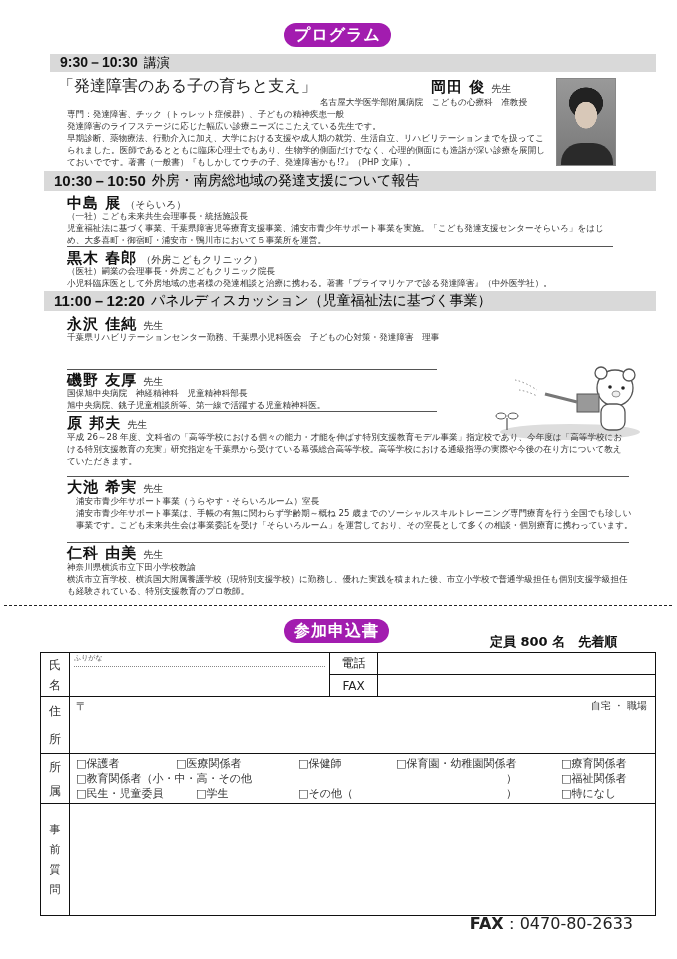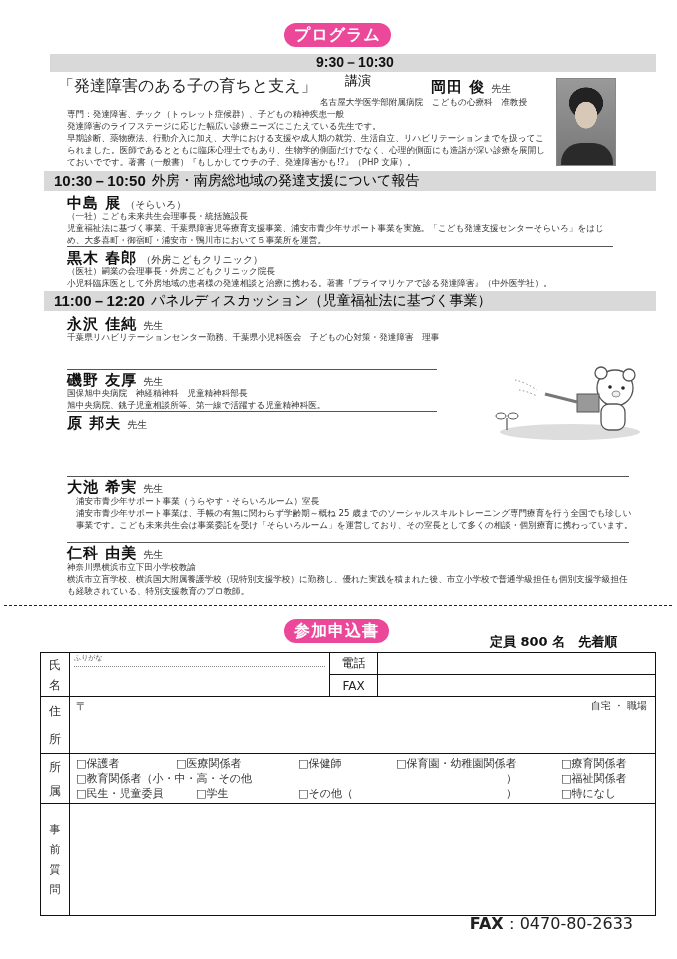--- a/index.html
+++ b/index.html
@@ -1,17 +1,17 @@
 <!DOCTYPE html>
 <html><head>
 <meta charset="utf-8">
 <style>
   * { box-sizing: border-box; margin: 0; padding: 0; }
   body { width: 677px; height: 959px; background: #fff; font-family: "DejaVu Sans", sans-serif; color: #222; position: relative; overflow: hidden; }
-  .pill { position: absolute; background: #ec4899; color: #fff; font-weight: bold; border-radius: 14px; padding: 1px 10px; font-size: 16px; line-height: 22px; letter-spacing: 1px; }
+  .pill { position: absolute; background: #a21caf; color: #fff; font-weight: bold; border-radius: 14px; padding: 1px 10px; font-size: 16px; line-height: 22px; letter-spacing: 1px; }
   .band { position: absolute; left: 50px; width: 606px; background: #d9d9d9; height: 18px; display: flex; align-items: center; padding-left: 10px; }
   .band .time { font-family: "Liberation Sans", sans-serif; font-weight: bold; font-size: 14px; color: #111; margin-right: 6px; }
   .band .title { font-size: 13px; color: #000000; }
   .band.big .time { font-size: 15px; }
   .band.big .title { font-size: 14px; }
   .abs { position: absolute; }
   .small { font-size: 8.6px; line-height: 12px; color: #333; }
   .name { font-weight: bold; font-size: 15px; color: #111; letter-spacing: 1px; }
   .sensei { font-size: 10px; color: #444; font-weight: normal; margin-left: 6px; }
   .aff { font-size: 10px; font-weight: normal; color: #333; margin-left: 4px; }
@@ -24,21 +24,21 @@
   .lbl { width: 29px; text-align: center; color: #333; font-size: 12px; }
   .chk { display: flex; font-size: 11px; color: #333; line-height: 15px; }
   .fax { position: absolute; right: 44px; top: 914px; font-family: "DejaVu Sans", sans-serif; font-size: 16px; color: #222; }
   .fax b { font-weight: bold; }
 </style>
 </head>
 <body>
 
 <div class="pill" style="left:284px; top:23px;">プログラム</div>
 
-<div class="band" style="top:54px;flex-direction:column;">
+<div class="band" style="top:54px;">
   <span class="time">9:30－10:30</span>
   <span class="title">講演</span>
 </div>
 <div class="abs" style="left:58px; top:76px; font-size:16px; color:#222;">「発達障害のある子の育ちと支え」</div>
 <div class="abs" style="left:431px; top:77px;">
   <span class="name">岡田 俊</span><span class="sensei">先生</span>
 </div>
 <div class="photo">
     <div class="suit"></div>
   </div>
@@ -106,20 +106,21 @@
   <path d="M34 30 Q42 31 52 36" stroke="#888" stroke-dasharray="1.5 2.5" fill="none"></path>
   <line x1="22" y1="58" x2="22" y2="70" stroke="#555" stroke-width="1.2"></line>
   <ellipse cx="16" cy="56" rx="5" ry="3" fill="#fff" stroke="#555"></ellipse>
   <ellipse cx="28" cy="56" rx="5" ry="3" fill="#fff" stroke="#555"></ellipse>
 </svg>
 
 <div class="abs" style="left:67px; top:413px;">
   <span class="name">原 邦夫</span><span class="sensei">先生</span>
 </div>
 <div class="abs small" style="left:67px; top:431px; width:562px;">
+  <div>平成 26～28 年度、文科省の「高等学校における個々の能力・才能を伸ばす特別支援教育モデル事業」指定校であり、今年度は「高等学校における特別支援教育の充実」研究指定を千葉県から受けている幕張総合高等学校。高等学校における通級指導の実際や今後の在り方について教えていただきます。</div>
 </div>
 <div class="rule" style="left:67px; top:476px; width:562px;"></div>
 
 <div class="abs" style="left:67px; top:477px;">
   <span class="name">大池 希実</span><span class="sensei">先生</span>
 </div>
 <div class="abs small" style="left:76px; top:495px; width:562px;">
   <div>浦安市青少年サポート事業（うらやす・そらいろルーム）室長</div>
   <div>浦安市青少年サポート事業は、手帳の有無に関わらず学齢期～概ね 25 歳までのソーシャルスキルトレーニング専門療育を行う全国でも珍しい事業です。こども未来共生会は事業委託を受け「そらいろルーム」を運営しており、その室長として多くの相談・個別療育に携わっています。</div>
 </div>

